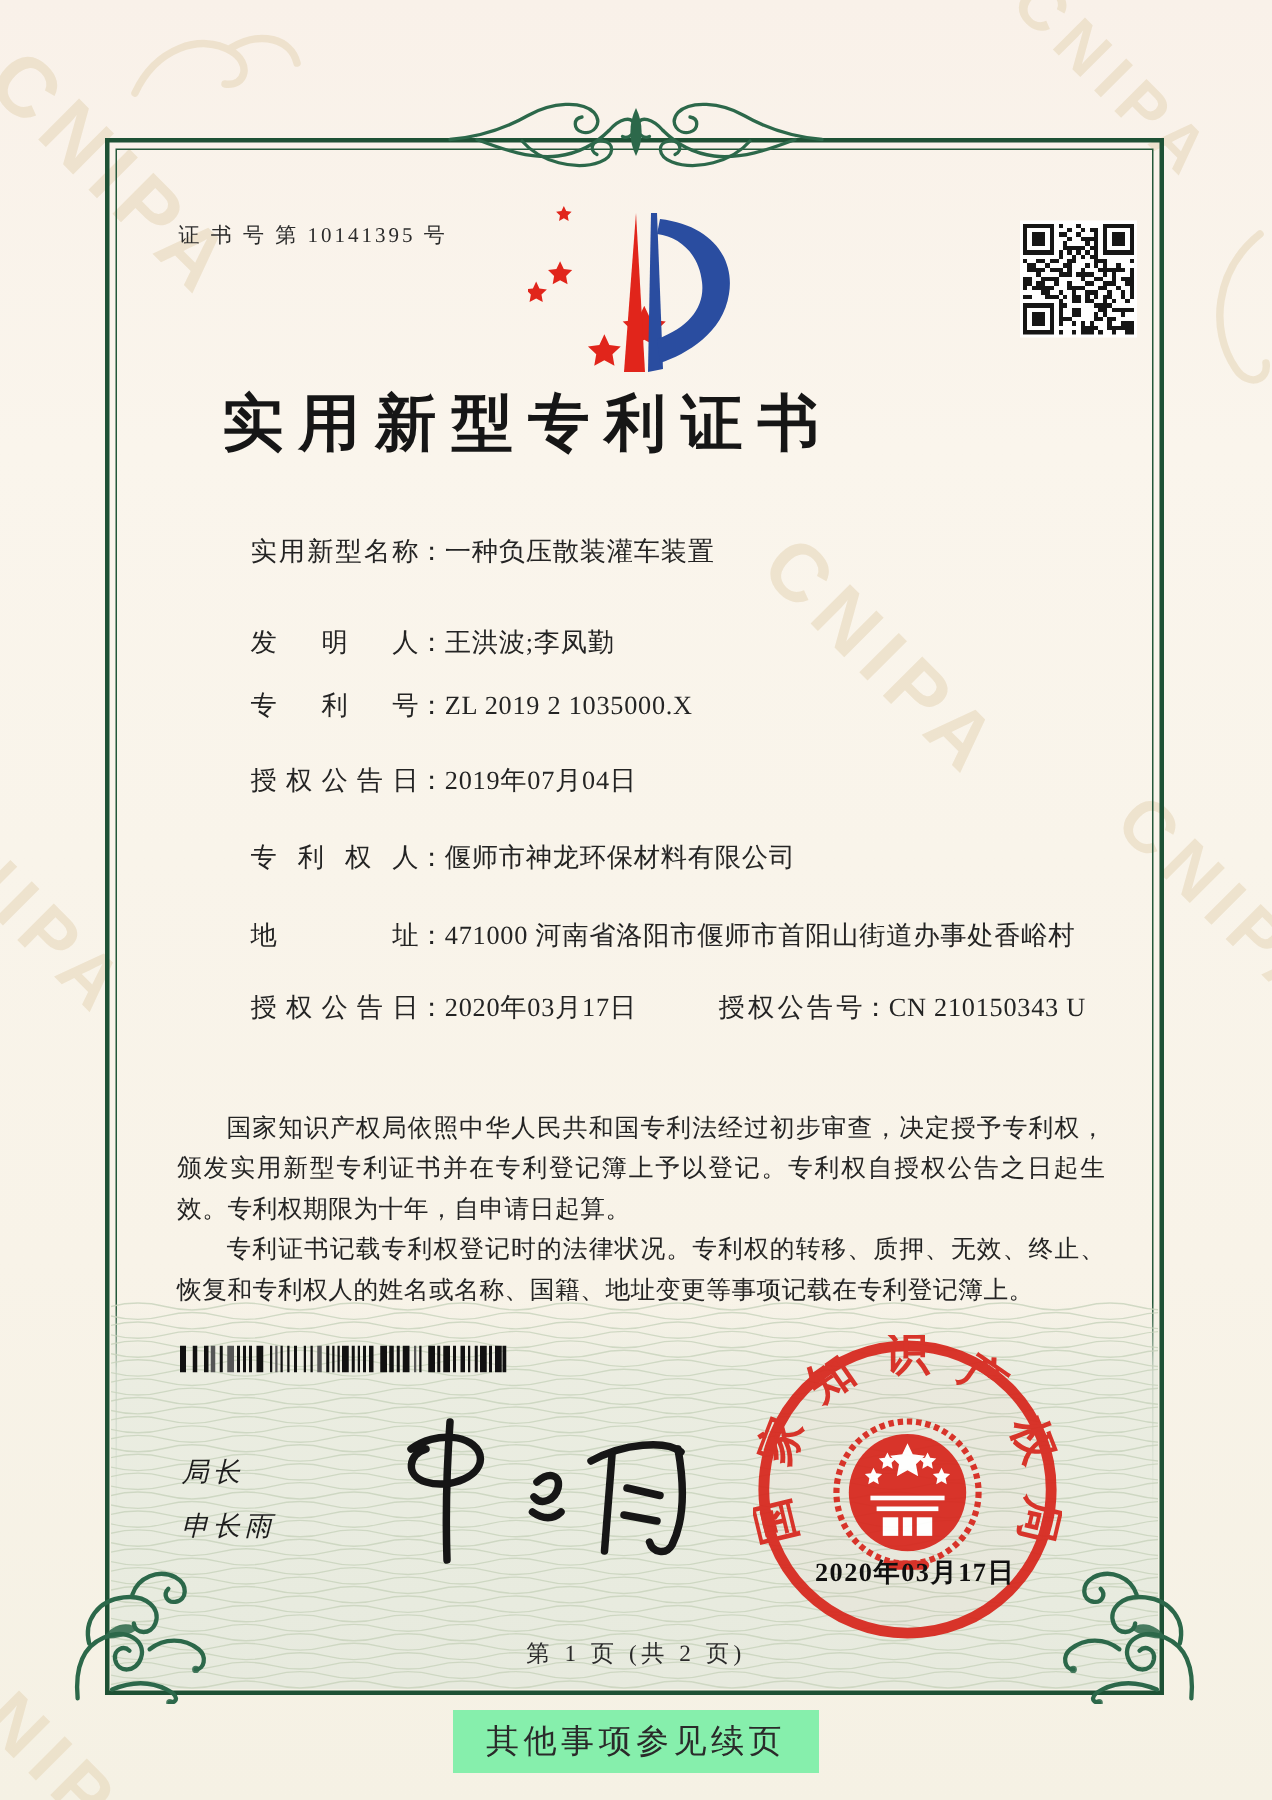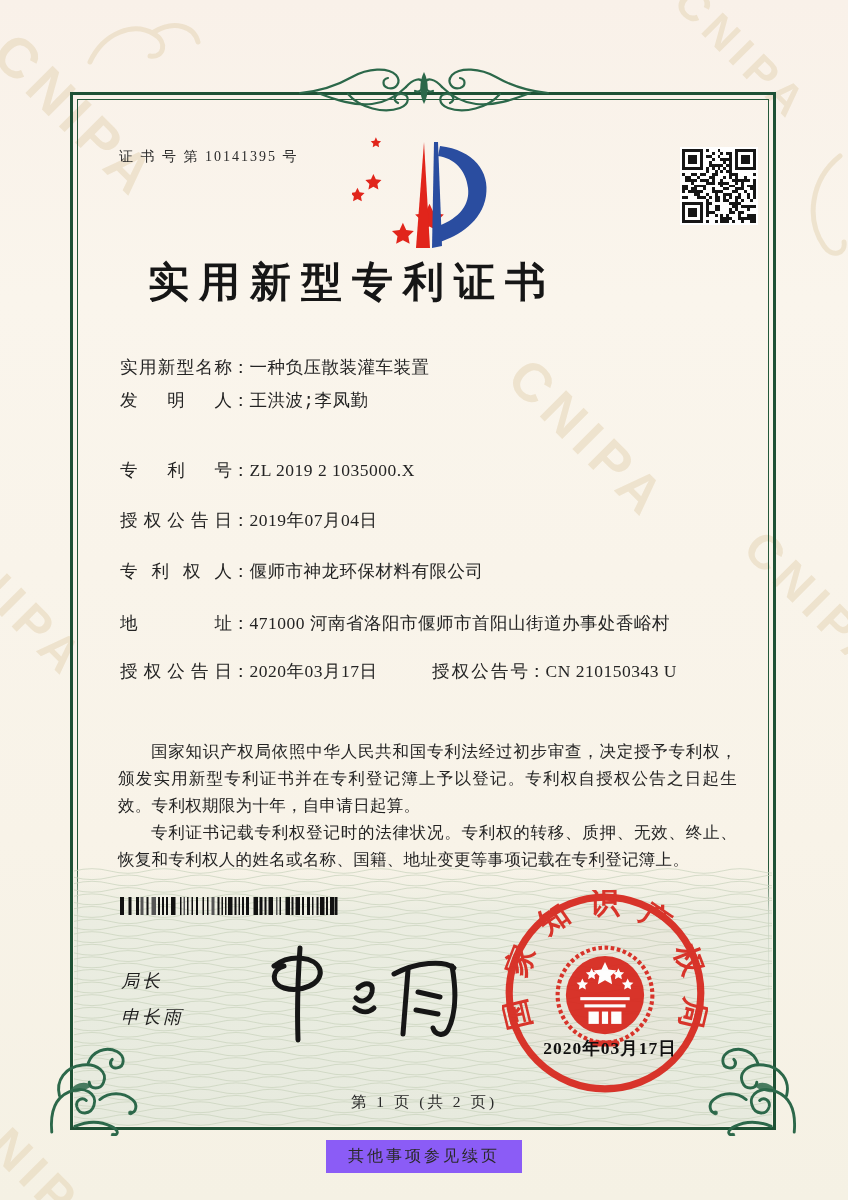--- a/index.html
+++ b/index.html
@@ -38,20 +38,21 @@
   .logo{position:absolute;left:352px;top:136px;width:144px;height:118px;}
   .qr{position:absolute;left:680px;top:147px;width:74px;height:74px;background:#fff;padding:2px;}
   .title{
     position:absolute;left:0;top:255px;width:704px;text-align:center;
     font-size:41px;font-weight:700;letter-spacing:10px;color:#161616;
   }
   .fieldrow{position:absolute;left:120px;font-size:17.5px;color:#242424;white-space:nowrap;}
   .fieldrow .lbl{
     display:inline-block;width:112px;text-align:justify;text-align-last:justify;
     vertical-align:top;
+    margin-left:47px;
   }
   .fieldrow .val{letter-spacing:.5px;}
   .pair2{position:absolute;left:312px;top:0;}
   .pair2 .lbl{width:96px;}
   .bodytext{
     position:absolute;left:118px;top:738px;width:619px;font-size:16.5px;line-height:27px;
     text-align:justify;color:#242424;letter-spacing:.3px;
   }
   .bodytext p{margin:0;text-indent:2em;}
   .barcode{position:absolute;left:120px;top:897px;width:218px;height:18px;}
@@ -67,21 +68,21 @@
     font-size:17.5px;color:#101010;letter-spacing:1px;font-weight:600;
   }
   .pagenum{
     position:absolute;left:0;top:1092px;width:848px;text-align:center;z-index:4;
     font-size:15.5px;letter-spacing:3px;color:#2a2a2a;
   }
   .contnote{
     position:absolute;left:0;top:1140px;width:848px;text-align:center;z-index:4;
   }
   .contnote span{
-    display:inline-block;background:#8b5cf6;padding:6px 22px;font-size:16px;
+    display:inline-block;background:#86efac;padding:6px 22px;font-size:22px;
     letter-spacing:3px;color:#2a2a2a;
   }
   .tancurl{position:absolute;z-index:0;opacity:.5;}
 </style>
 </head>
 <body>
 
 <svg width="0" height="0" style="position:absolute" aria-hidden="true">
   <defs>
     <symbol id="cornerOrn" viewBox="0 0 100 100">
@@ -525,21 +526,21 @@
         <rect x="23" y="24" width="1" height="1"></rect>
         <rect x="24" y="24" width="1" height="1"></rect>
       </g>
     </svg>
 
   <div class="title">实用新型专利证书</div>
 
   <div class="fieldrow" style="top:355px;">
     <span class="lbl">实用新型名称</span><span>：</span><span class="val">一种负压散装灌车装置</span>
   </div>
-  <div class="fieldrow" style="top:388px;font-family:Liberation Mono, monospace;">
+  <div class="fieldrow" style="top:416px;">
     <span class="lbl">发明人</span><span>：</span><span class="val">王洪波;李凤勤</span>
   </div>
   <div class="fieldrow" style="top:458px;">
     <span class="lbl">专利号</span><span>：</span><span class="val">ZL 2019 2 1035000.X</span>
   </div>
   <div class="fieldrow" style="top:508px;">
     <span class="lbl">授权公告日</span><span>：</span><span class="val">2019年07月04日</span>
   </div>
   <div class="fieldrow" style="top:559px;">
     <span class="lbl">专利权人</span><span>：</span><span class="val">偃师市神龙环保材料有限公司</span>

